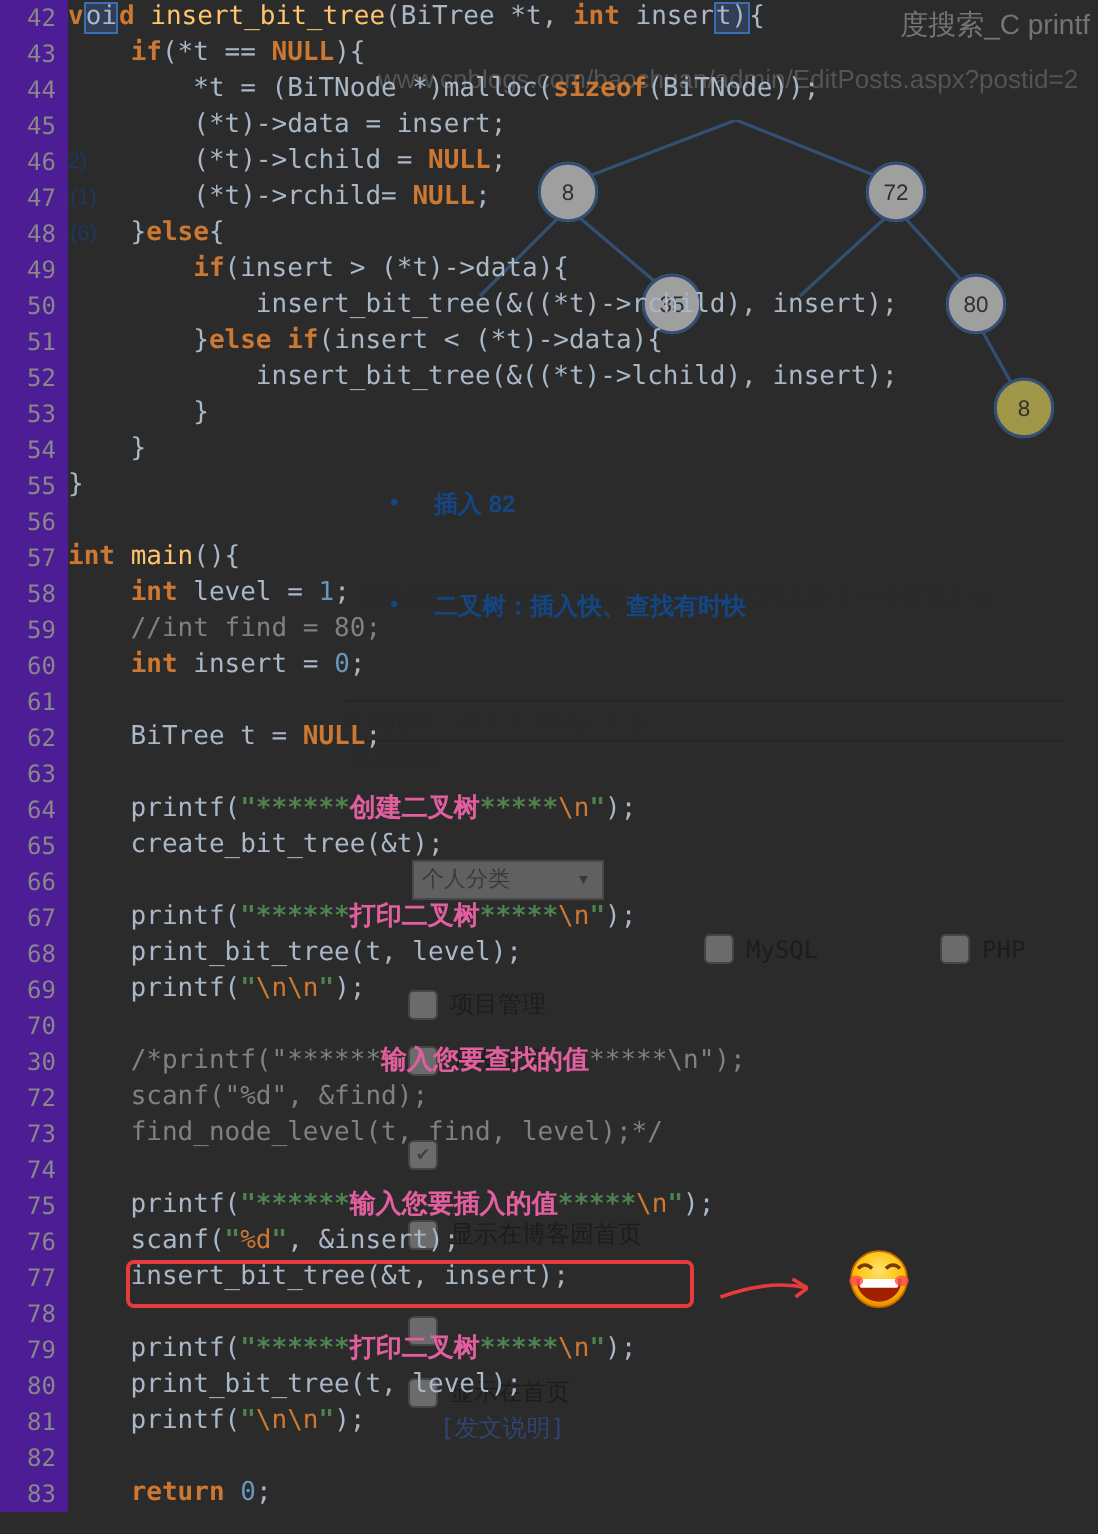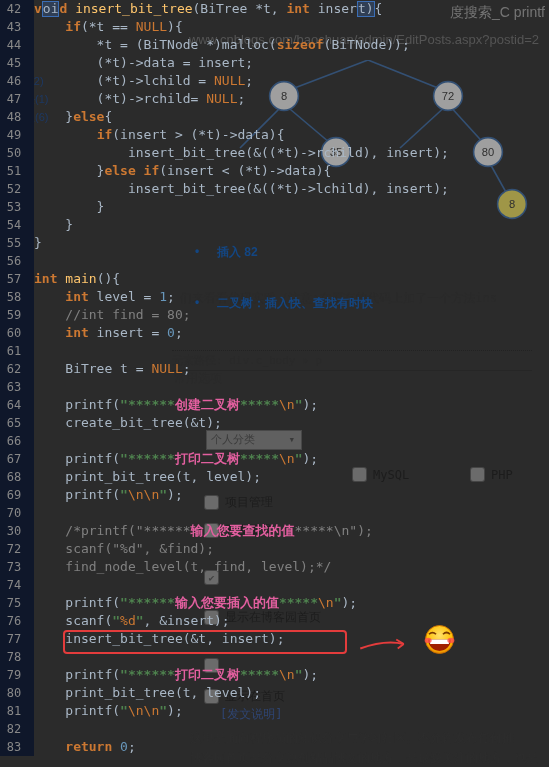--- a/index.html
+++ b/index.html
@@ -14,42 +14,42 @@
     position: relative;
   }
   .code-area {
     display: flex;
     width: 100%;
     position: relative;
     z-index: 10;
   }
   .gutter {
     width: 28px;
-    background: #0f172a;
+    background: #4c1d95;
     color: #888;
-    text-align: center;
+    text-align: right;
     padding-right: 6px;
     font-size: 12px;
     line-height: 18px;
     user-select: none;
   }
   .gutter .ln { height: 18px; }
   .code {
     flex: 1;
     line-height: 18px;
     white-space: pre;
     color: #a9b7c6;
     position: relative;
   }
   .code .line { height: 18px; }
   .kw { color: #cc7832; font-weight: bold; }
   .fn { color: #ffc66d; }
   .type { color: #cc7832; font-weight: bold; }
   .num { color: #6897bb; }
-  .null { color: #cc7832; font-weight: normal; }
+  .null { color: #cc7832; font-weight: bold; }
   .str { color: #4e824e; font-weight: bold; }
   .esc { color: #cc7832; }
   .cmt { color: #808080; }
   .strcn { color: #e25f9f; font-weight: bold; }
   .hl-sel {
     border: 1px solid #3b6eb5;
     background: rgba(59,110,181,0.3);
     display: inline-block;
     line-height: 14px;
   }

